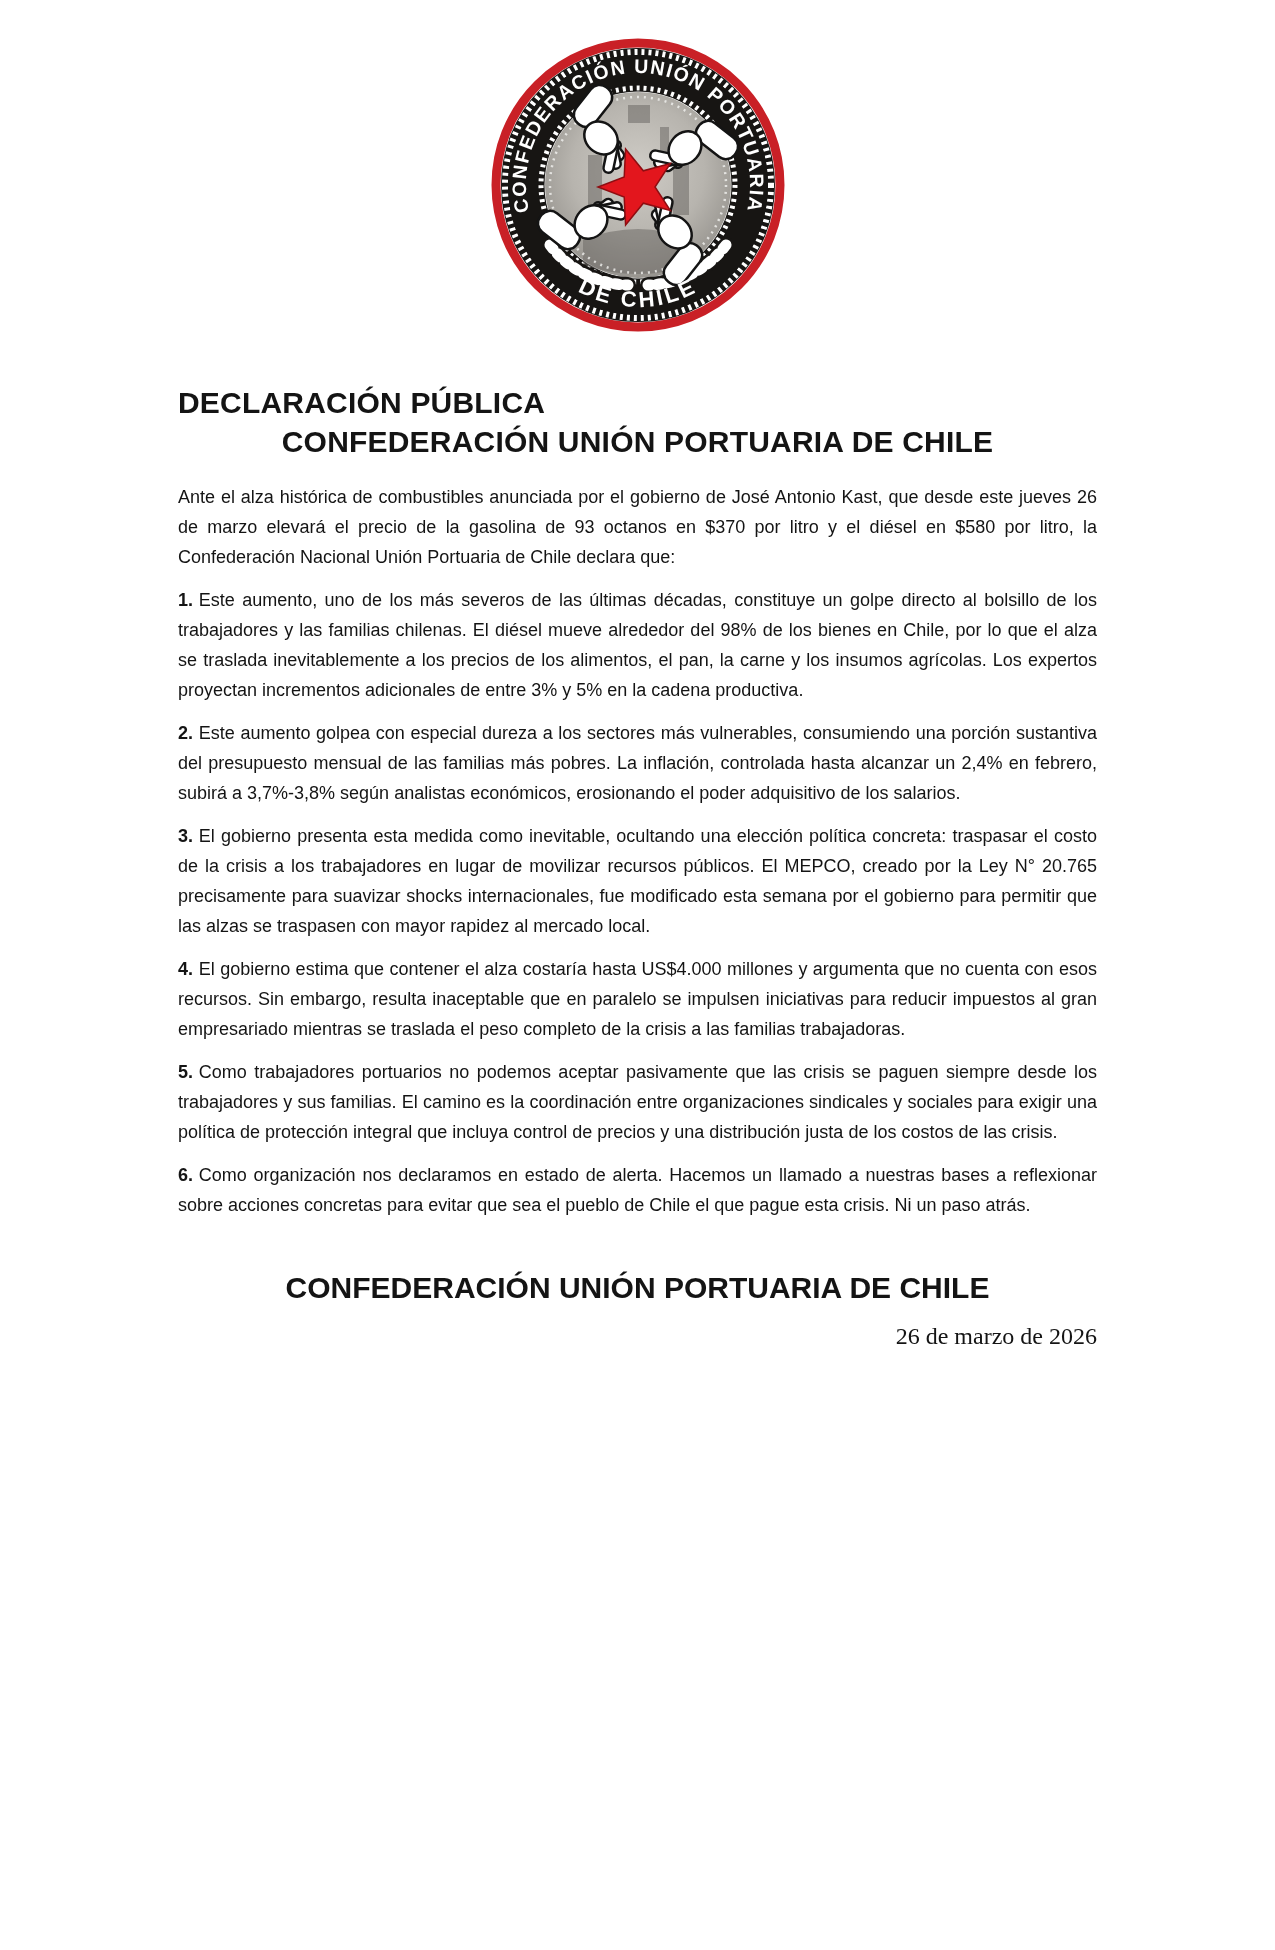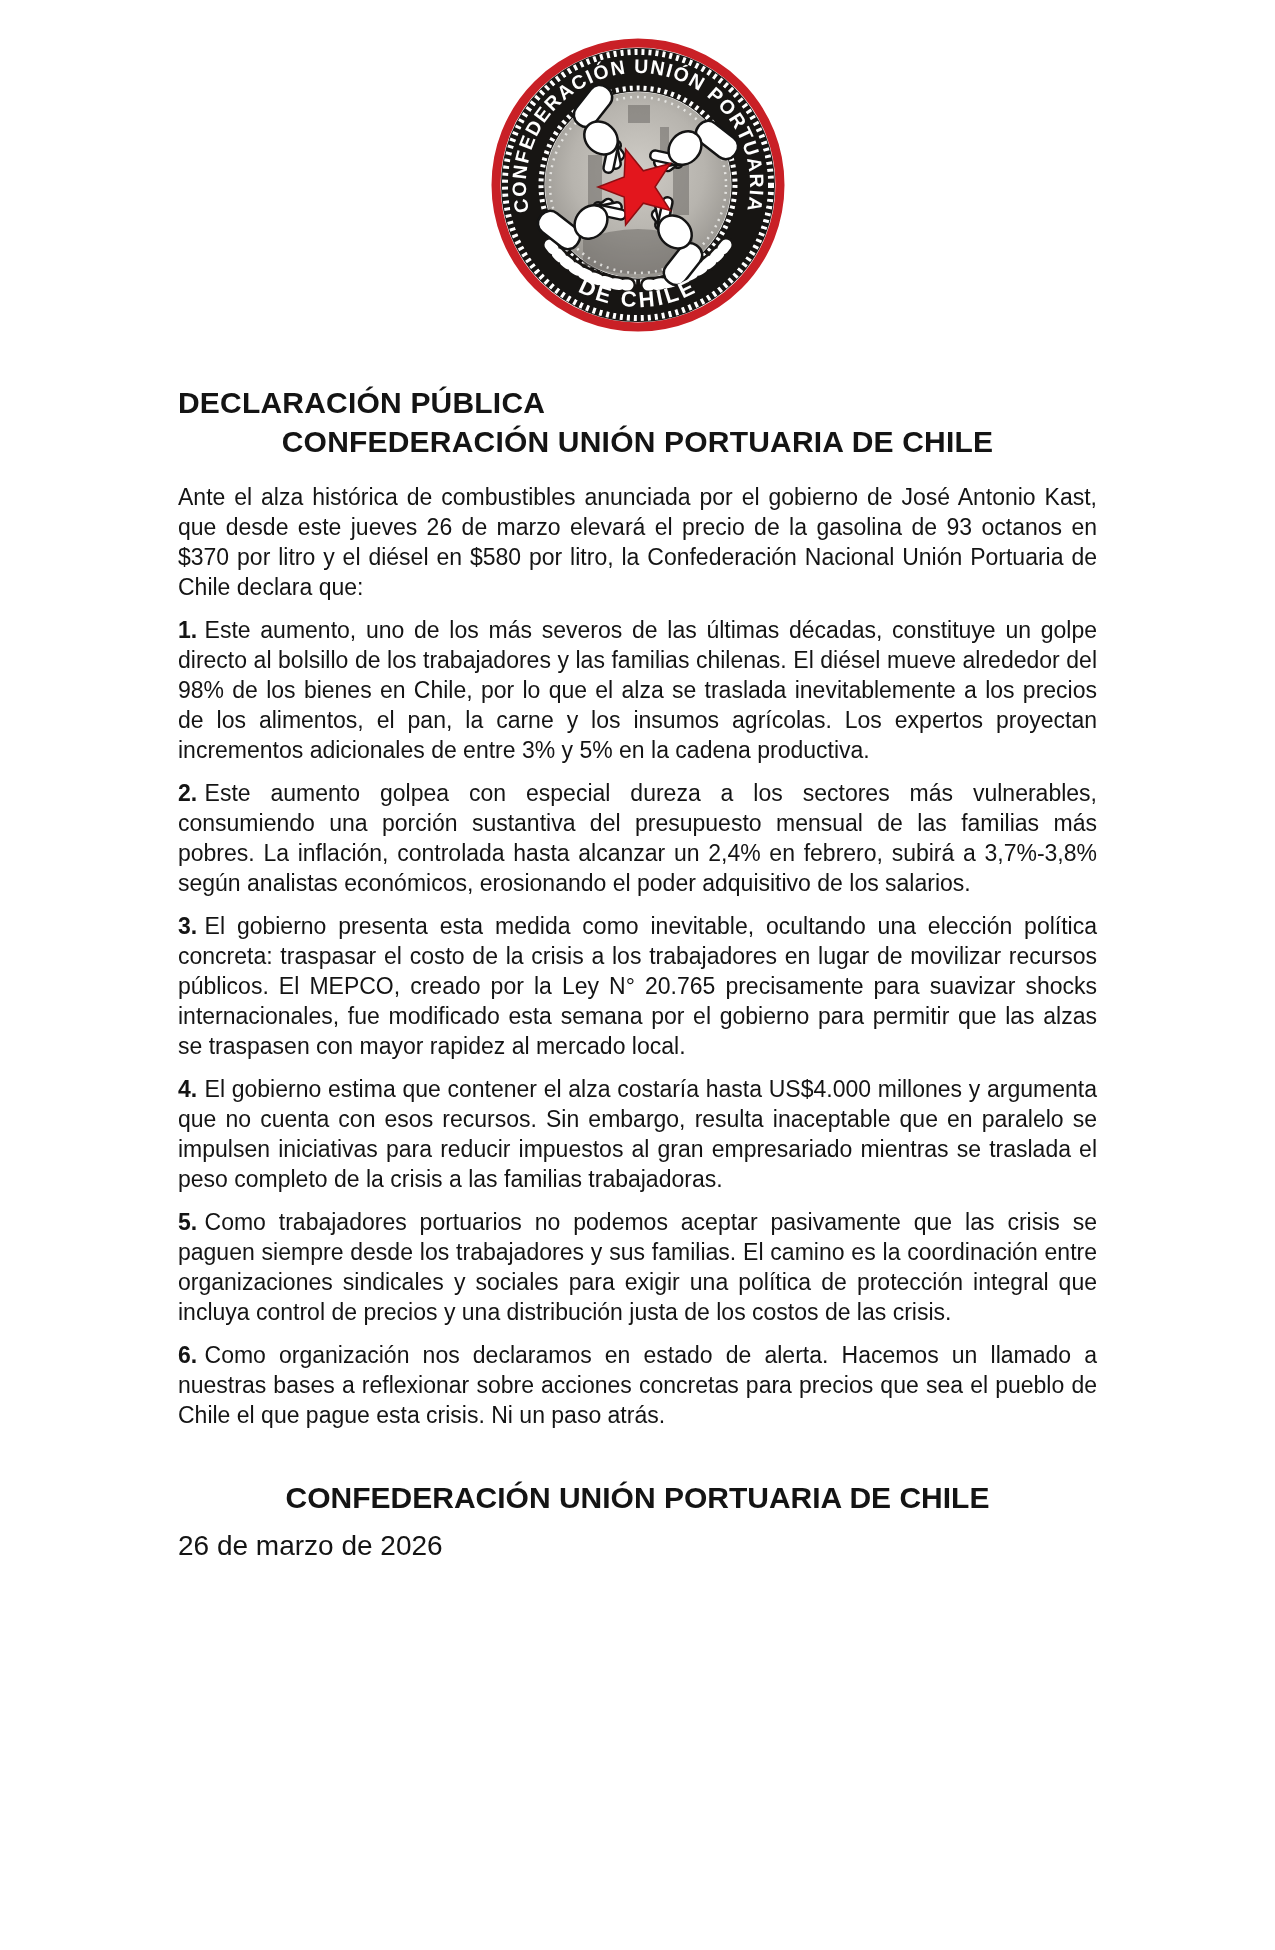--- a/index.html
+++ b/index.html
@@ -19,33 +19,33 @@
     margin:50px 0 0;text-align:left;
     font-size:30px;line-height:36px;font-weight:bold;
     letter-spacing:.2px;
   }
   .doc-subtitle{
     margin:3px 0 0;text-align:center;
     font-size:30px;line-height:36px;font-weight:bold;
     letter-spacing:.2px;
   }
   .bodytext{
-    font-size:23px;line-height:30px;
+    font-size:18px;line-height:30px;
     text-align:justify;
   }
   .intro{margin:22px 0 0;}
   .para{margin:13px 0 0;}
   .para strong{padding-right:.32em;}
   .footer-org{
     margin:50px 0 0;text-align:center;
     font-size:30px;line-height:36px;font-weight:bold;
   }
   .footer-date{
-    margin:13px 0 0;text-align:left;
-    font-size:28px;line-height:34px;font-weight:normal;
+    margin:13px 0 0;text-align:right;
+    font-size:24px;line-height:34px;font-weight:normal;font-family:Liberation Serif, serif;
   }
   .seal-text{font-family:"Liberation Sans","DejaVu Sans",sans-serif;font-weight:bold;}
 </style>
 </head>
 <body>
 
 <div class="page">
 
   <div class="logo-wrap">
     <svg width="300" height="300" viewBox="0 0 300 300" role="img">
@@ -128,19 +128,19 @@
   <p class="bodytext para">
     <strong>3.</strong><span>El gobierno presenta esta medida como inevitable, ocultando una elección política concreta: traspasar el costo de la crisis a los trabajadores en lugar de movilizar recursos públicos. El MEPCO, creado por la Ley N° 20.765 precisamente para suavizar shocks internacionales, fue modificado esta semana por el gobierno para permitir que las alzas se traspasen con mayor rapidez al mercado local.</span>
   </p>
   <p class="bodytext para">
     <strong>4.</strong><span>El gobierno estima que contener el alza costaría hasta US$4.000 millones y argumenta que no cuenta con esos recursos. Sin embargo, resulta inaceptable que en paralelo se impulsen iniciativas para reducir impuestos al gran empresariado mientras se traslada el peso completo de la crisis a las familias trabajadoras.</span>
   </p>
   <p class="bodytext para">
     <strong>5.</strong><span>Como trabajadores portuarios no podemos aceptar pasivamente que las crisis se paguen siempre desde los trabajadores y sus familias. El camino es la coordinación entre organizaciones sindicales y sociales para exigir una política de protección integral que incluya control de precios y una distribución justa de los costos de las crisis.</span>
   </p>
   <p class="bodytext para">
-    <strong>6.</strong><span>Como organización nos declaramos en estado de alerta. Hacemos un llamado a nuestras bases a reflexionar sobre acciones concretas para precios que sea el pueblo de Chile el que pague esta crisis. Ni un paso atrás.</span>
+    <strong>6.</strong><span>Como organización nos declaramos en estado de alerta. Hacemos un llamado a nuestras bases a reflexionar sobre acciones concretas para evitar que sea el pueblo de Chile el que pague esta crisis. Ni un paso atrás.</span>
   </p>
 
   <div class="footer-org">CONFEDERACIÓN UNIÓN PORTUARIA DE CHILE</div>
   <div class="footer-date">26 de marzo de 2026</div>
 
 </div>
 
 </body></html>

